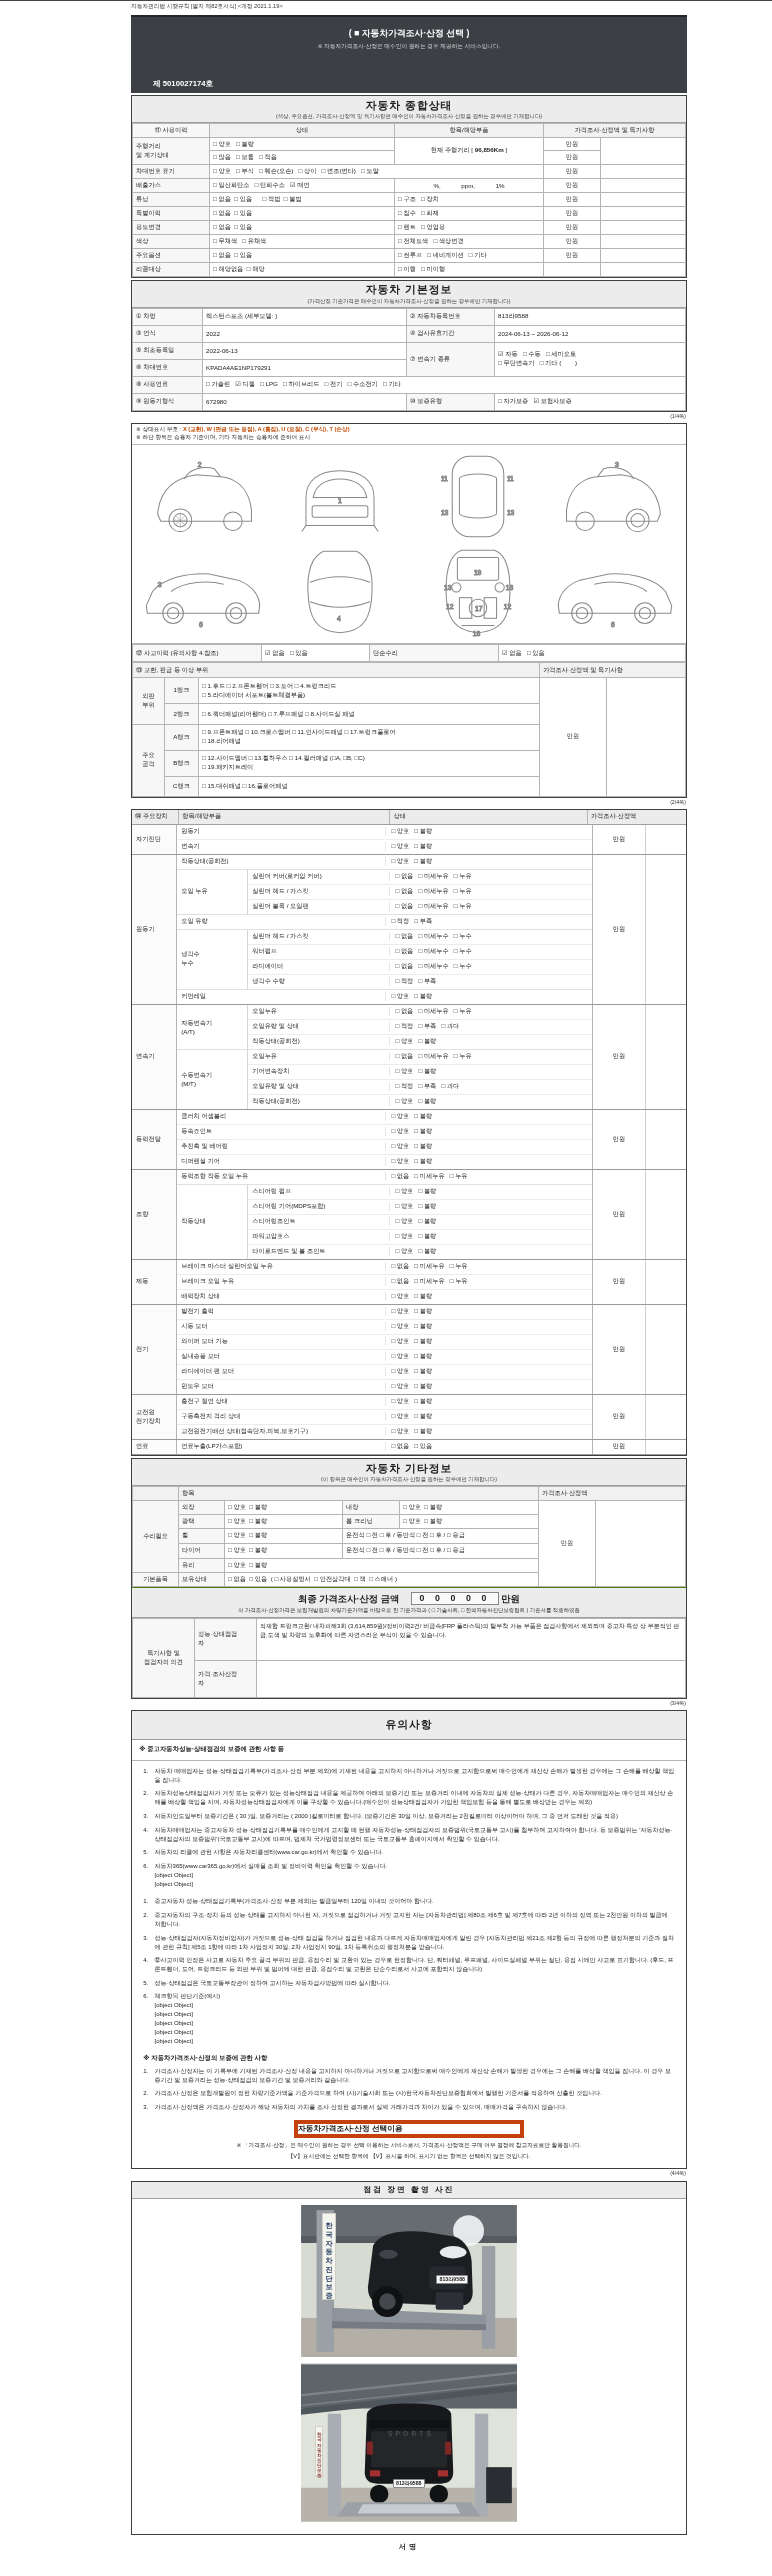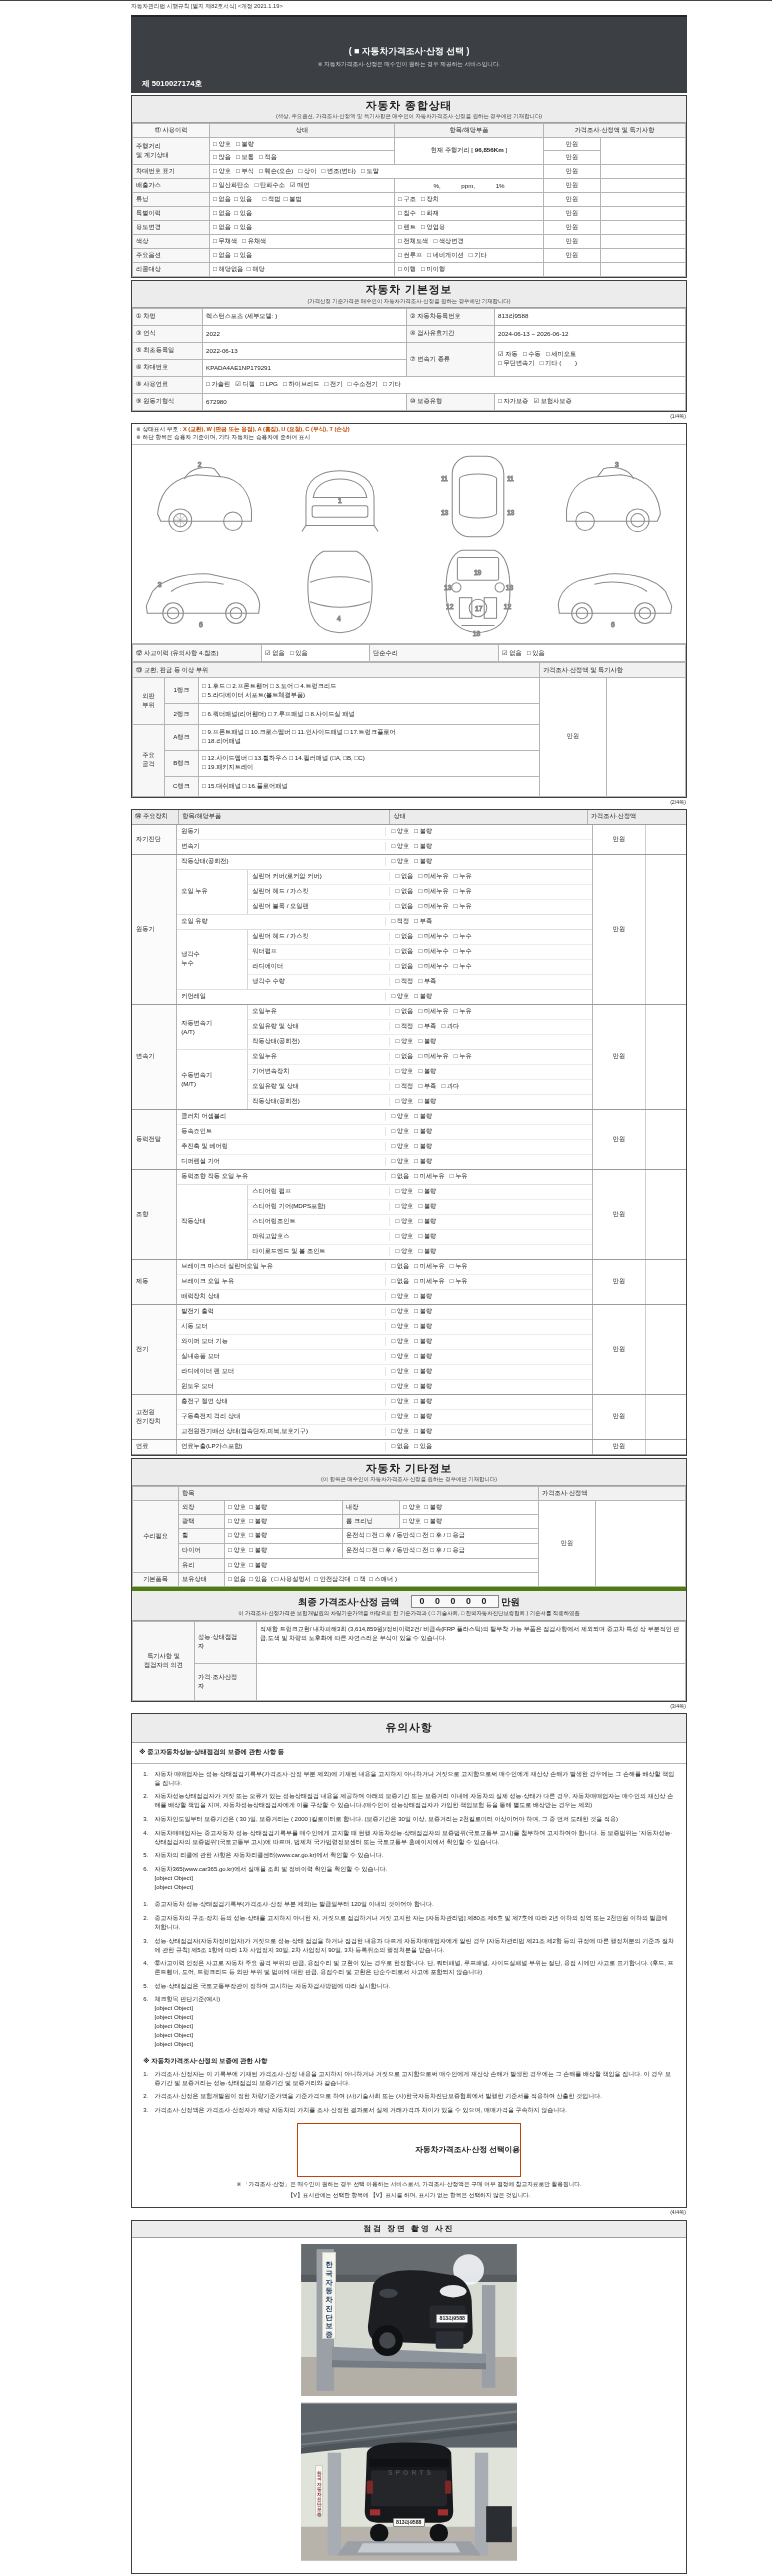--- a/index.html
+++ b/index.html
@@ -10,23 +10,23 @@
     -webkit-font-smoothing:antialiased;
   }
   .topline{position:absolute;top:0;left:0;width:773px;height:1px;background:#444;}
   .doc{position:relative;width:556px;margin-left:131px;}
   .formnote{font-size:5.7px;color:#333;padding:3.1px 0 4.1px 0;}
 
   
   .band{background:#3c4045;color:#fff;position:relative;height:76px;border-top:2.1px solid #23262a;}
   .band .titlewrap{text-align:center;padding-top:11.3px;}
   .band .title{font-size:16px;font-weight:bold;letter-spacing:0.5px;}
-  .band .subtitle{font-size:8.8px;font-weight:bold;margin-top:18px;}
+  .band .subtitle{font-size:8.8px;font-weight:bold;margin-top:0;}
   .band .subnote{font-size:5.7px;color:#d8d8d8;margin-top:2.1px;}
-  .band .docno{position:absolute;left:11px;bottom:4.1px;font-size:7.7px;font-weight:bold;}
+  .band .docno{position:absolute;left:22px;bottom:4.1px;font-size:7.7px;font-weight:bold;}
 
   
   .sec{border:1px solid #3f3f3f;border-top:1.5px solid #3f3f3f;margin-top:2.1px;}
   .sechead{background:#ececec;border-bottom:0.5px solid #9f9f9f;text-align:center;padding:2.6px 0 2.1px 0;}
   .sechead .st{font-size:10.8px;font-weight:bold;letter-spacing:1px;}
   .sechead .sn{font-size:5.4px;color:#444;margin-top:0.5px;}
   .pagemark{text-align:right;font-size:5.2px;color:#333;padding:1px 1px 1px 0;}
 
   
   table.t{width:100%;border-collapse:collapse;table-layout:fixed;}
@@ -58,35 +58,35 @@
   .brows{flex:1;}
   .drow{display:flex;height:14px;border-bottom:0.5px solid #ececec;align-items:center;}
   .brows .drow:last-child{border-bottom:none;}
   .dlabel{width:204px;padding-left:4.1px;font-size:6.2px;}
   .blk[data-sub] .dlabel{width:137px;}
   .dstatus{flex:1;font-size:6.2px;white-space:pre;border-left:0.5px solid #e6e6e6;padding-left:5.2px;}
   .gprice{width:52px;border-left:0.5px solid #b5b5b5;display:flex;align-items:center;justify-content:center;font-size:6.2px;}
   .gextra{width:40px;border-left:0.5px solid #cfcfcf;}
 
   
-  .final{background:#ececec;border-top:4px solid #4d7c0f;text-align:center;padding:3.6px 0 2.6px 0;border-bottom:0.5px solid #9f9f9f;}
+  .final{background:#ececec;border-top:1px solid #4d7c0f;text-align:center;padding:3.6px 0 2.6px 0;border-bottom:0.5px solid #9f9f9f;}
   .final .row1{font-size:9.3px;font-weight:bold;}
   .final .amt{display:inline-block;border:0.5px solid #888;background:#f9f9f9;padding:0.5px 7.2px;margin-left:9.3px;font-size:8.8px;letter-spacing:4.1px;}
   .final .note{font-size:5.4px;color:#333;margin-top:2.1px;}
   .final .cb{white-space:pre;}
 
   
   .nt-sub{border-bottom:0.5px solid #b5b5b5;padding:5.2px 7.2px;font-size:6.4px;font-weight:bold;}
   .nt-body{padding:6.2px 11.3px 5.2px 11.3px;}
   .nitem{display:flex;margin-bottom:4.6px;font-size:6px;line-height:1.5;color:#222;}
   .nitem .nno{width:11.3px;flex:0 0 auto;}
   .nitem .nwrap{flex:1;}
   .nsub{font-size:6px;line-height:1.5;color:#222;}
   .nt-h2{font-size:6.4px;font-weight:bold;margin:7.2px 0 4.1px 0;}
-  .selbox{border:1px solid #c2410c;width:222px;margin:8.2px auto 3.1px auto;text-align:right;font-weight:bold;font-size:7.7px;padding:21px 0;}
+  .selbox{border:4px solid #c2410c;width:222px;margin:8.2px auto 3.1px auto;text-align:left;font-weight:bold;font-size:7.7px;padding:0 0;}
   .selnote{font-size:5.7px;text-align:center;line-height:1.5;color:#222;margin-bottom:2.1px;}
 
   
   .photobox{border:1px solid #3f3f3f;margin-top:3.1px;}
   .photohead{background:#ececec;border-bottom:0.5px solid #9f9f9f;text-align:center;font-weight:bold;font-size:7.7px;letter-spacing:2.1px;padding:3.1px 0;}
   .photoarea{background:#fff;padding:6.2px 0;}
   .photo{position:relative;width:216px;height:152px;margin:0 auto;}
   .photo+.photo{margin-top:6.2px;border-top:0.5px solid #ddd;padding-top:5.2px;height:158px;}
   .photo svg{position:absolute;left:0;top:0;}
   .banner{position:absolute;left:20.6px;top:8.2px;writing-mode:vertical-rl;text-orientation:upright;background:#f5f5ef;color:#274066;font-weight:bold;font-size:7.2px;letter-spacing:1.5px;padding:3.1px 1px;border:0.5px solid #cfcfc5;}

